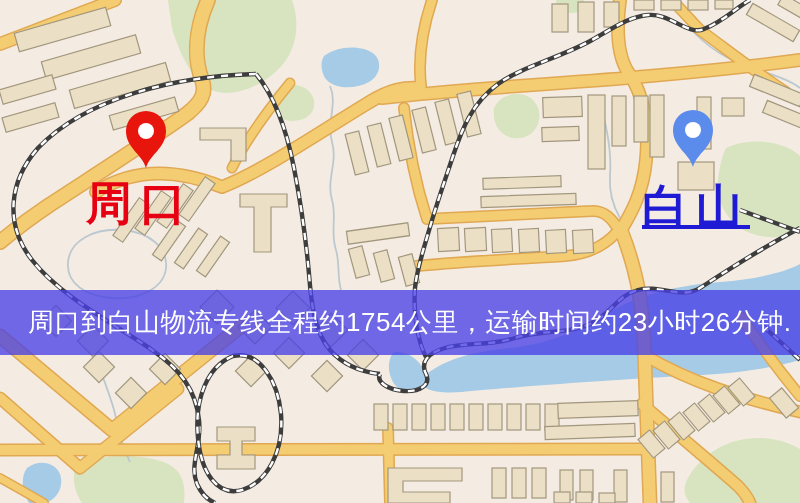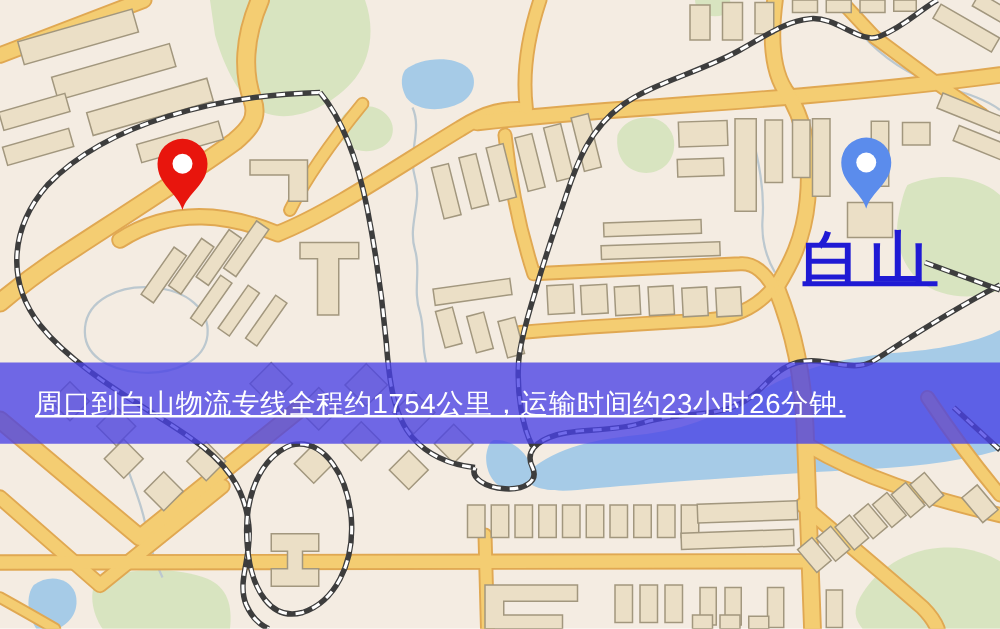--- a/index.html
+++ b/index.html
@@ -1,21 +1,21 @@
 <!DOCTYPE html>
 <html lang="zh"><head>
 <meta charset="utf-8">
 <style>
   html,body{margin:0;padding:0;background:#fff;}
   .stage{position:relative;width:800px;height:503px;overflow:hidden;
          font-family:"Liberation Sans","DejaVu Sans",sans-serif;}
   .stage svg.map{position:absolute;left:0;top:0;width:800px;height:503px;display:block;}
   .banner{position:absolute;left:0;right:0;top:290px;height:65px;
           display:flex;align-items:center;box-sizing:border-box;padding-left:28px;}
-  .banner span{color:#ffffff;font-size:22px;letter-spacing:0.5px;white-space:nowrap;text-decoration:underline;}
+  .banner span{color:#ffffff;font-size:26px;letter-spacing:0.5px;white-space:nowrap;}
   .pin{position:absolute;width:46px;height:58px;}
   .pin-origin{left:123px;top:110px;}
   .pin-destination{left:670px;top:109px;}
   .place-label{position:absolute;font-size:46px;font-weight:bold;line-height:1;
                letter-spacing:8px;white-space:nowrap;}
   .label-origin{left:86px;top:180px;}
   .label-destination{left:642px;top:183px;text-decoration:underline;}
 </style>
 </head>
 <body>
@@ -195,20 +195,21 @@
     </svg>
 
   <div class="banner" style="background: rgba(73, 65, 230, 0.78);">
     <span style="color: rgb(255, 255, 255);">周口到白山物流专线全程约1754公里，运输时间约23小时26分钟.</span>
   </div>
 
   <svg class="pin pin-origin" viewBox="0 0 46 58">
     <path d="M23 58 C19 44 3 38 3 21 A20 20 0 1 1 43 21 C43 38 27 44 23 58 Z" fill="#e8150d"></path>
     <circle cx="23" cy="21" r="8" fill="#ffffff"></circle>
   </svg>
+  <div class="place-label label-origin" style="color: rgb(230, 0, 18);">周口</div>
 
   <svg class="pin pin-destination" viewBox="0 0 46 58">
     <path d="M23 58 C19 44 3 38 3 21 A20 20 0 1 1 43 21 C43 38 27 44 23 58 Z" fill="#5b8cec"></path>
     <circle cx="23" cy="21" r="8" fill="#ffffff"></circle>
   </svg>
   <div class="place-label label-destination" style="color: rgb(31, 26, 212);">白山</div>
 
 </div>
 
 </body></html>

